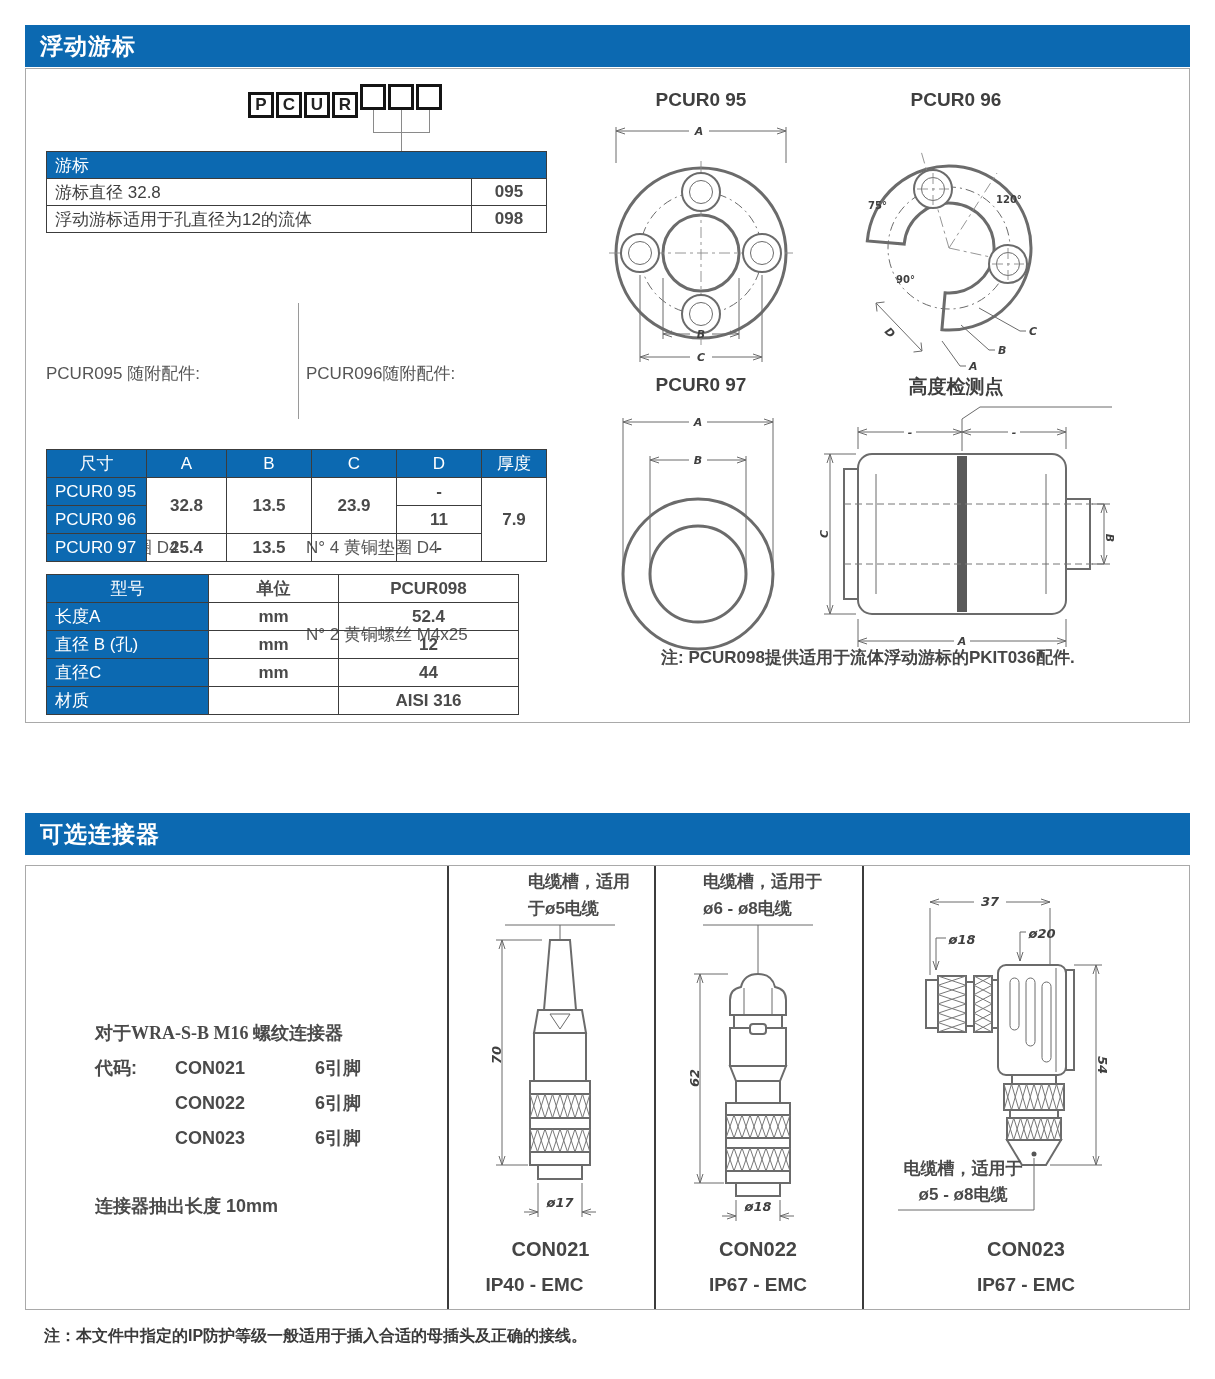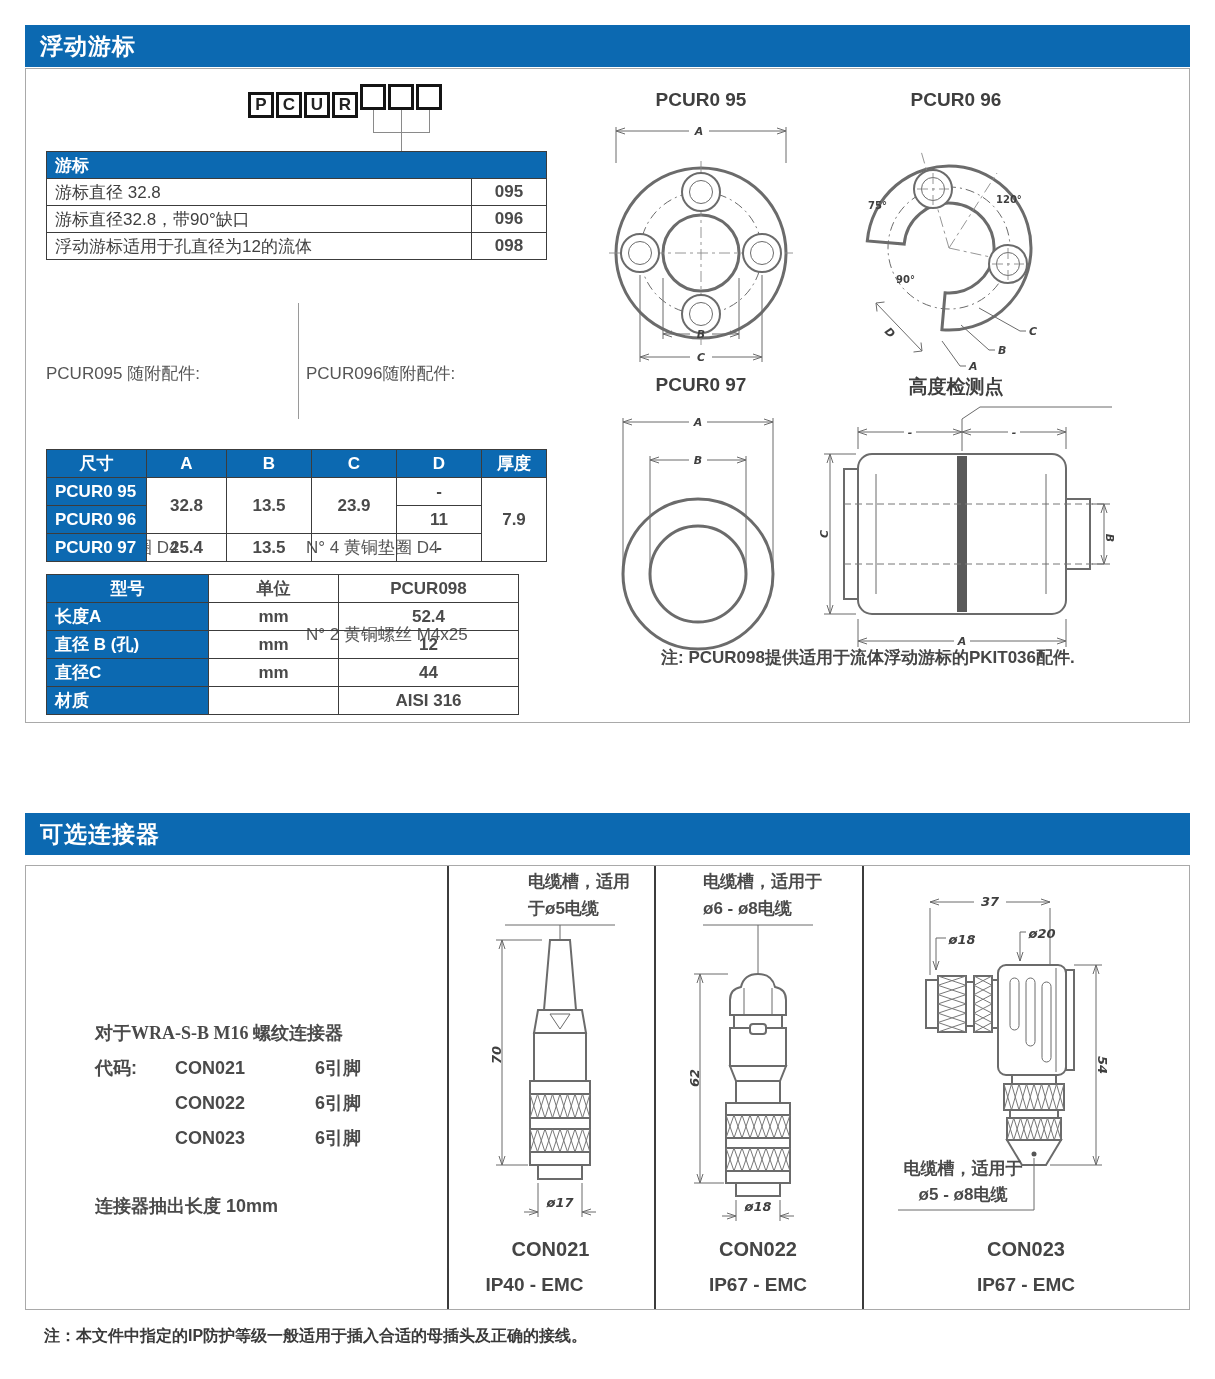--- a/index.html
+++ b/index.html
@@ -2,21 +2,21 @@
 <html><head>
 <meta charset="utf-8">
 <style>
   html,body{margin:0;padding:0;background:#fff;}
   body{width:1215px;height:1379px;position:relative;font-family:"Liberation Sans",sans-serif;color:#3f3f3f;}
   .abs{position:absolute;}
   .bar{background:#0c69b1;color:#fff;font-weight:bold;font-size:23px;display:flex;align-items:center;padding-left:15px;box-sizing:border-box;letter-spacing:1px;}
   .frame{border:1px solid #a9a9a9;box-sizing:border-box;background:#fff;}
   table{border-collapse:collapse;font-size:17px;table-layout:fixed;}
   td{border:1px solid #3c3c3c;padding:0 8px;box-sizing:border-box;overflow:hidden;white-space:nowrap;}
-  .bluecell{background:#0c69b1;color:#fff;font-weight:bold;}
+  .bluecell{background:#0c69b1;color:#fff;font-weight:normal;}
   .ctr{text-align:center;}
   .val{text-align:center;font-weight:bold;color:#4a4a4a;}
   .codebox{width:26px;height:26px;border:3px solid #141414;box-sizing:border-box;display:inline-flex;align-items:center;justify-content:center;font-weight:bold;font-size:17px;color:#222;background:#fff;margin-right:2px;}
   .lineV{background:#8a8a8a;width:1px;}
   .lineH{background:#8a8a8a;height:1px;}
   .acc{font-size:17px;color:#555;line-height:29px;white-space:pre;}
   .dtitle{font-size:19px;font-weight:bold;color:#3f3f3f;text-align:center;}
   .notetxt{font-size:17px;font-weight:600;color:#464646;}
   .cnote{font-size:17px;font-weight:600;color:#4a4a4a;line-height:27px;}
   .cname{font-size:20px;font-weight:bold;color:#454545;text-align:center;}
@@ -56,24 +56,20 @@
         <col style="width:425px">
         <col style="width:75px">
       </colgroup>
     <tbody>
         <tr style="height:27px;">
           <td class="bluecell" colspan="2">游标</td>
         </tr>
     <tr style="height:27px;">
       <td>游标直径 32.8</td>
       <td class="val">095</td>
-        </tr>
-    <tr style="height:27px;">
-      <td>游标直径32.8，带90°缺口</td>
-      <td class="val">096</td>
         </tr>
     <tr style="height:27px;">
       <td>浮动游标适用于孔直径为12的流体</td>
       <td class="val">098</td>
         </tr>
   </tbody>
     </table>
 
   <div class="abs acc" style="left:20px;top:232px;width:250px;">
     <div>PCUR095 随附配件:</div>

